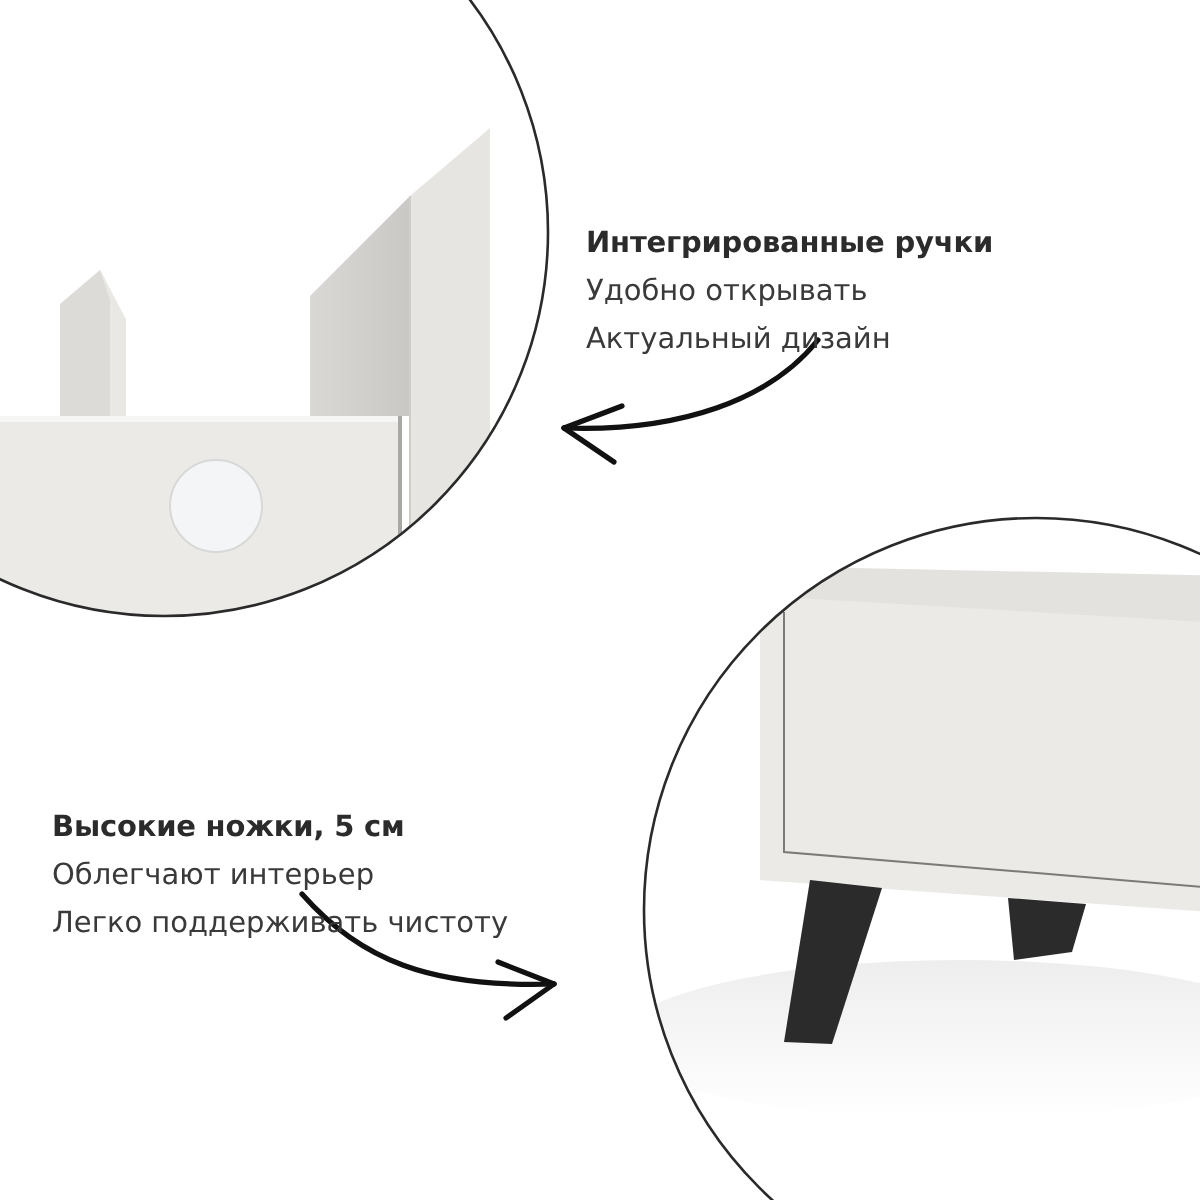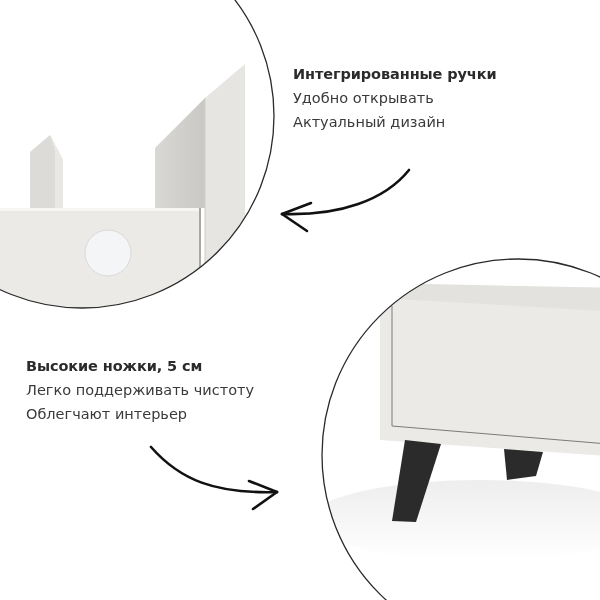--- a/index.html
+++ b/index.html
@@ -1,19 +1,19 @@
 <!DOCTYPE html>
 <html><head>
 <meta charset="utf-8">
 <style>
   html, body { margin:0; padding:0; }
   body { width:600px; height:600px; background:#ffffff; position:relative; overflow:hidden; font-family:"DejaVu Sans", sans-serif; }
   .stage { position:absolute; left:0; top:0; width:600px; height:600px; }
   .text-block { position:absolute; color:#333333; }
-  .text-block .title { font-weight:bold; font-size:14.5px; color:#2b2b2b; line-height:24px; letter-spacing:-0.1px; }
+  .text-block .title { font-weight:bold; font-size:14.5px; color:#2b2b2b; line-height:24px; letter-spacing:-0.1px;margin-top:48px; }
   .text-block .line { font-size:14.5px; line-height:24px; color:#3a3a3a; }
   #block1 { left:293px; top:62px; }
   #block2 { left:26px; top:354px; }
   svg { position:absolute; left:0; top:0; }
 </style>
 </head>
 <body>
 
 <div class="stage">
 
@@ -85,17 +85,17 @@
   </svg>
 
   <div class="text-block" id="block1">
     <div class="title">Интегрированные ручки</div>
     <div class="line">Удобно открывать</div>
     <div class="line">Актуальный дизайн</div>
   </div>
 
   <div class="text-block" id="block2">
     <div class="title">Высокие ножки, 5 см</div>
+    <div class="line">Облегчают интерьер</div>
     <div class="line">Легко поддерживать чистоту</div>
-    <div class="line">Облегчают интерьер</div>
   </div>
 
 </div>
 
 </body></html>

